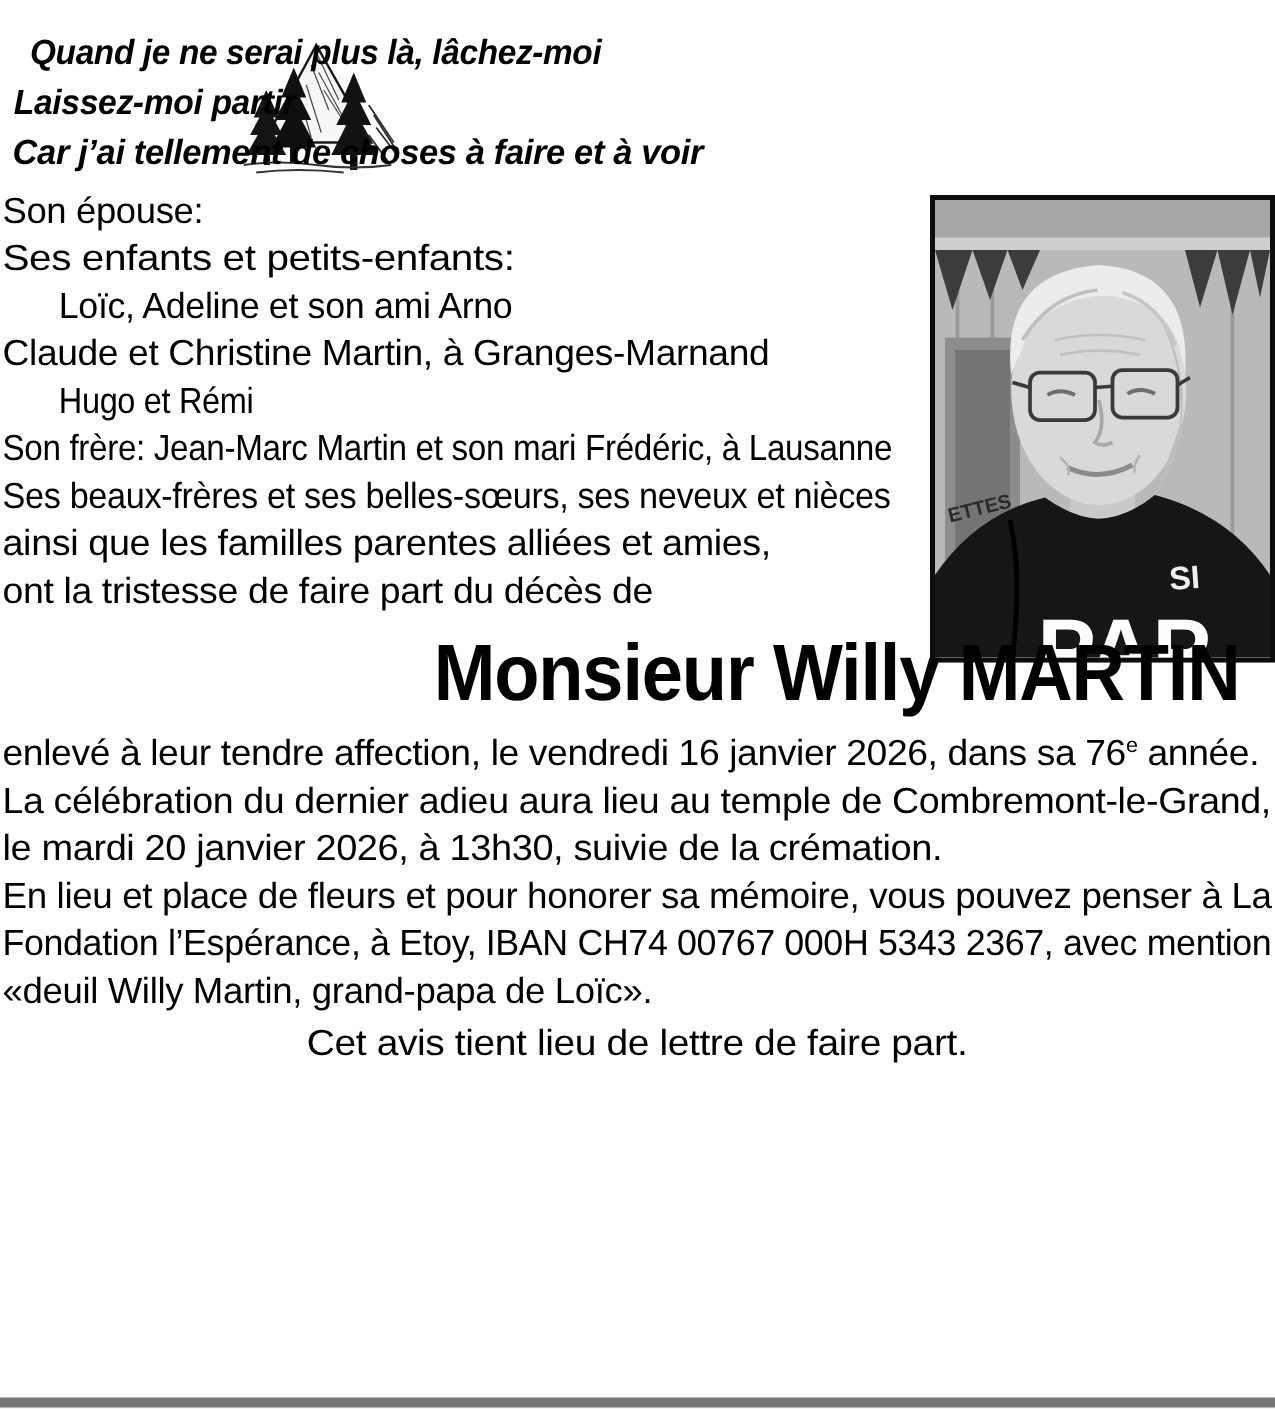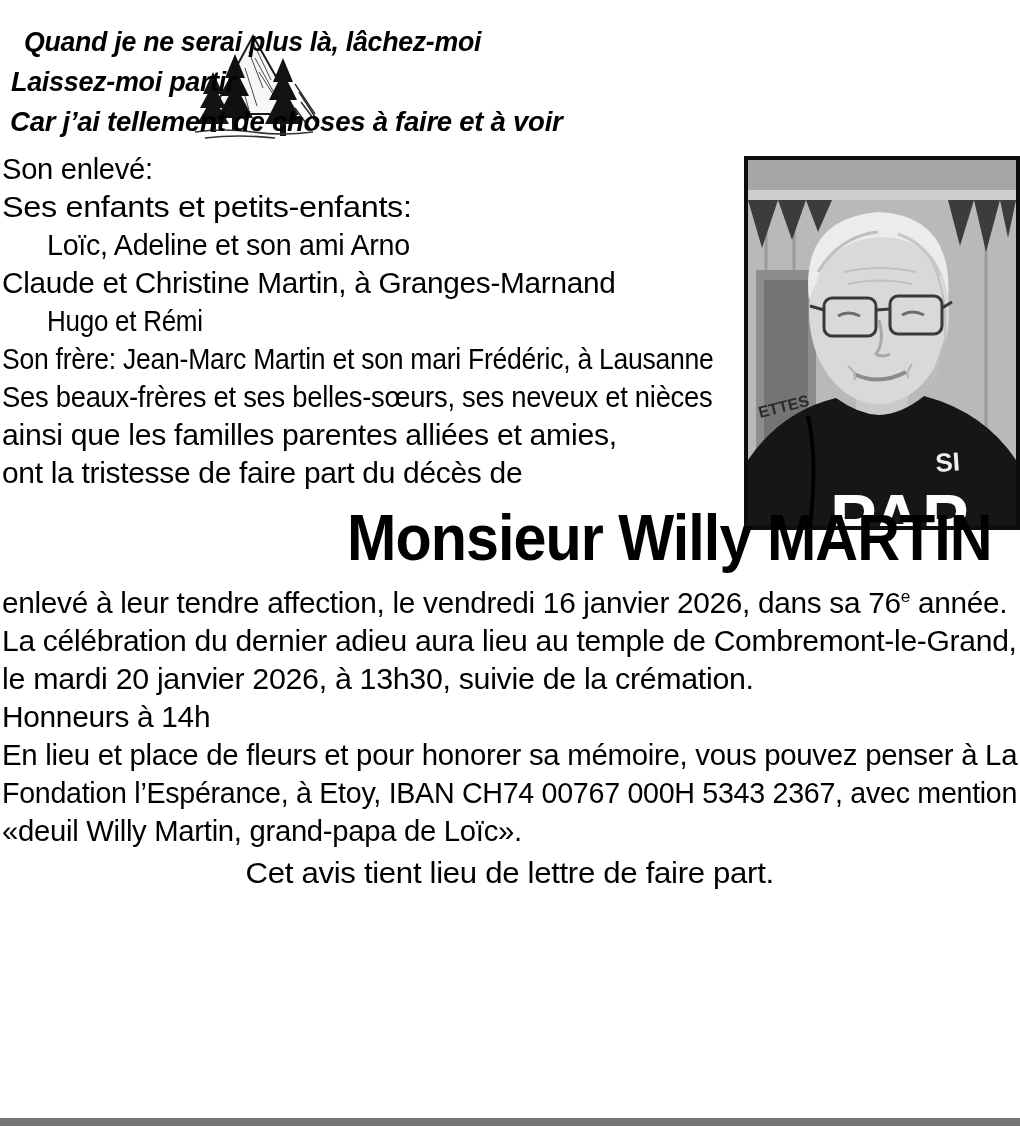--- a/index.html
+++ b/index.html
@@ -161,21 +161,21 @@
     </svg>
   </div>
 
   <div class="quote al-right">
     <div class="line al-right"><span class="fit" style="transform: scaleX(0.9541);">Quand je ne serai plus là, lâchez-moi</span></div>
     <div class="line al-right"><span class="fit" style="transform: scaleX(0.9615);">Laissez-moi partir</span></div>
     <div class="line al-right"><span class="fit" style="transform: scaleX(0.9857);">Car j’ai tellement de choses à faire et à voir</span></div>
   </div>
 
   <div class="par-first">
-    <div class="line al-left"><span class="fit" style="transform: scaleX(1.0063);">Son enlevé:</span></div>
+    <div class="line al-left"><span class="fit" style="transform: scaleX(1.0063);">Son épouse:</span></div>
   </div>
 
   <div class="par">
     <div class="line al-left"><span class="fit" style="transform: scaleX(1.1172);">Ses enfants et petits-enfants:</span></div>
     <div class="line al-left indent"><span class="fit" style="transform: scaleX(0.9891);">Loïc, Adeline et son ami Arno</span></div>
     <div class="line al-left"><span class="fit" style="transform: scaleX(1.0268);">Claude et Christine Martin, à Granges-Marnand</span></div>
     <div class="line al-left indent"><span class="fit" style="transform: scaleX(0.8966);">Hugo et Rémi</span></div>
   </div>
 
   <div class="par">
@@ -197,21 +197,20 @@
 
   <div class="par-small">
     <div class="line al-left">
       <span class="fit" style="transform: scaleX(1.0276);"><span>enlevé à leur tendre affection, le vendredi 16 janvier 2026, dans sa 76</span><sup>e</sup><span> année.</span></span>
     </div>
   </div>
 
   <div class="par">
     <div class="line al-left"><span class="fit" style="transform: scaleX(1.0368);">La célébration du dernier adieu aura lieu au temple de Combremont-le-Grand,</span></div>
     <div class="line al-left"><span class="fit" style="transform: scaleX(1.0474);">le mardi 20 janvier 2026, à 13h30, suivie de la crémation.</span></div>
-    <div class="line al-left"><span class="fit" style="transform: scaleX(1.0297);">Honneurs à 14h</span></div>
   </div>
 
   <div class="par">
     <div class="line al-left"><span class="fit" style="transform: scaleX(1.015);">En lieu et place de fleurs et pour honorer sa mémoire, vous pouvez penser à La</span></div>
     <div class="line al-left"><span class="fit" style="transform: scaleX(0.9874);">Fondation l’Espérance, à Etoy, IBAN CH74 00767 000H 5343 2367, avec mention</span></div>
     <div class="line al-left"><span class="fit" style="transform: scaleX(1.0097);">«deuil Willy Martin, grand-papa de Loïc».</span></div>
   </div>
 
 
   <div class="par-small">

